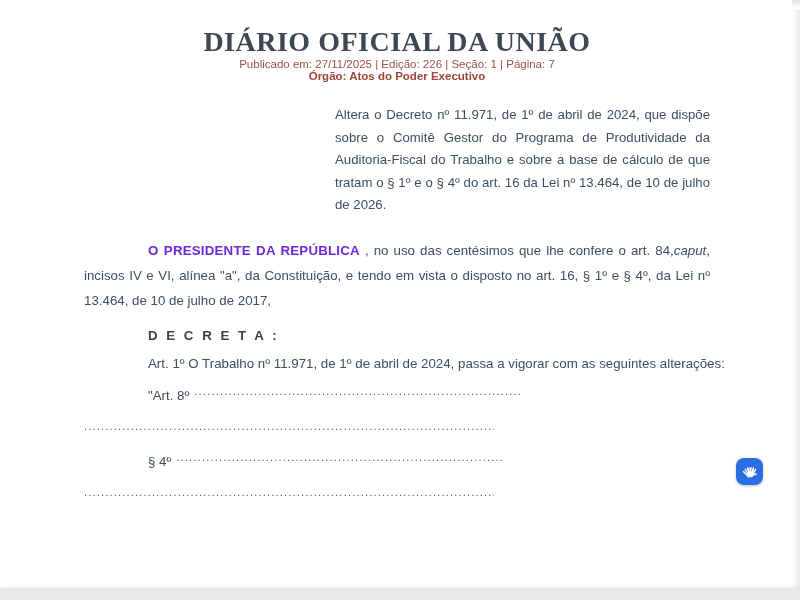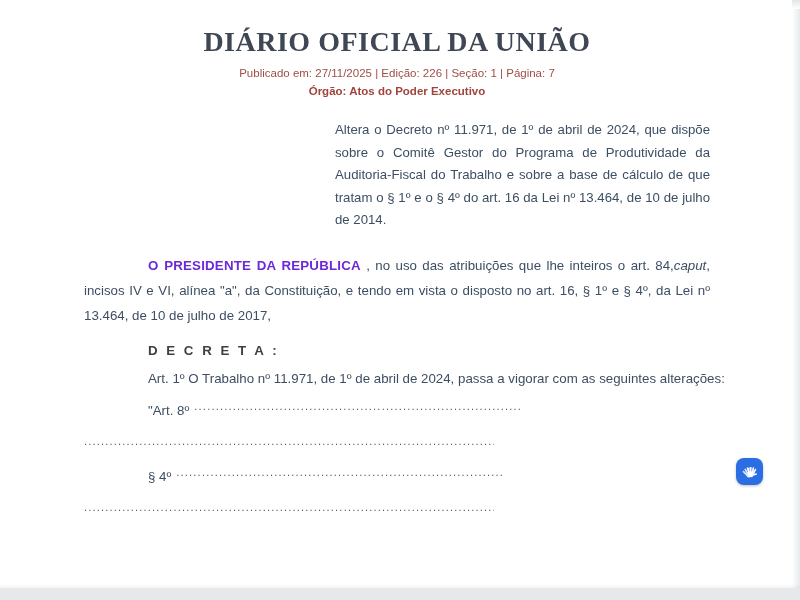--- a/index.html
+++ b/index.html
@@ -36,27 +36,25 @@
   
   .gazette-title {
     font-family: "Liberation Serif", "DejaVu Serif", serif;
     font-weight: bold;
     font-size: 28px;
     letter-spacing: 0.5px;
     color: #3f4754;
     text-align: center;
   }
   .pub-meta {
-    margin-top: 9px;
     text-align: center;
     font-size: 11.5px;
     color: #9d4f47;
   }
   .organ {
-    margin-top: 6px;
     text-align: center;
     font-size: 11.5px;
     font-weight: bold;
     color: #a0443c;
   }
 
   
   .decree-title {
     margin-top: 26px;
     text-align: center;
@@ -135,23 +133,23 @@
 <div class="right-shade"></div>
 <div class="bottom-band"></div>
 
 <div class="page">
 
   <h1 class="gazette-title">DIÁRIO OFICIAL DA UNIÃO</h1>
   <p class="pub-meta">Publicado em: 27/11/2025 | Edição: 226 | Seção: 1 | Página: 7</p>
   <p class="organ">Órgão: Atos do Poder Executivo</p>
 
 
-  <p class="ementa">Altera o Decreto nº 11.971, de 1º de abril de 2024, que dispõe sobre o Comitê Gestor do Programa de Produtividade da Auditoria-Fiscal do Trabalho e sobre a base de cálculo de que tratam o § 1º e o § 4º do art. 16 da Lei nº 13.464, de 10 de julho de 2014.</p>
+  <p class="ementa">Altera o Decreto nº 11.971, de 1º de abril de 2024, que dispõe sobre o Comitê Gestor do Programa de Produtividade da Auditoria-Fiscal do Trabalho e sobre a base de cálculo de que tratam o § 1º e o § 4º do art. 16 da Lei nº 13.464, de 10 de julho de 2026.</p>
 
-  <p class="preamble"><strong>O PRESIDENTE DA REPÚBLICA</strong><span> , no uso das atribuições que lhe inteiros o art. 84,</span><em>caput</em><span>, incisos IV e VI, alínea "a", da Constituição, e tendo em vista o disposto no art. 16, § 1º e § 4º, da Lei nº 13.464, de 10 de julho de 2017,</span></p>
+  <p class="preamble"><strong>O PRESIDENTE DA REPÚBLICA</strong><span> , no uso das centésimos que lhe confere o art. 84,</span><em>caput</em><span>, incisos IV e VI, alínea "a", da Constituição, e tendo em vista o disposto no art. 16, § 1º e § 4º, da Lei nº 13.464, de 10 de julho de 2017,</span></p>
 
   <p class="body-line decreta">D E C R E T A :</p>
 
   <p class="body-line">Art. 1º O Trabalho nº 11.971, de 1º de abril de 2024, passa a vigorar com as seguintes alterações:</p>
 
   <p class="body-line dotline"><span>"Art. 8º</span><span class="dots dots-short">........................................................................................................................................................................................................</span></p>
 
   <p class="body-line dotline-full"><span class="dots dots-full">........................................................................................................................................................................................................</span></p>
 
   <p class="body-line dotline"><span>§ 4º</span><span class="dots dots-short">........................................................................................................................................................................................................</span></p>

